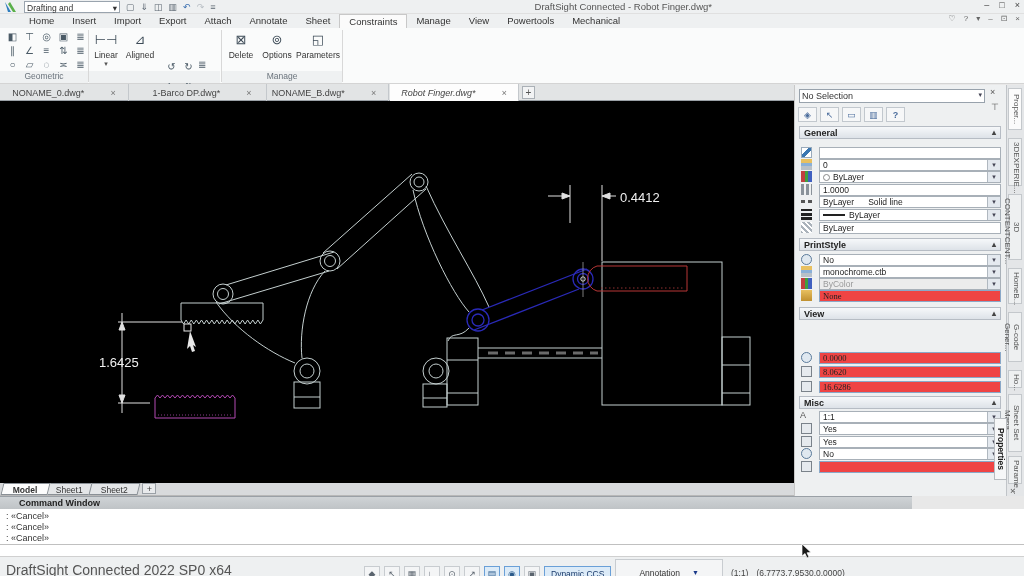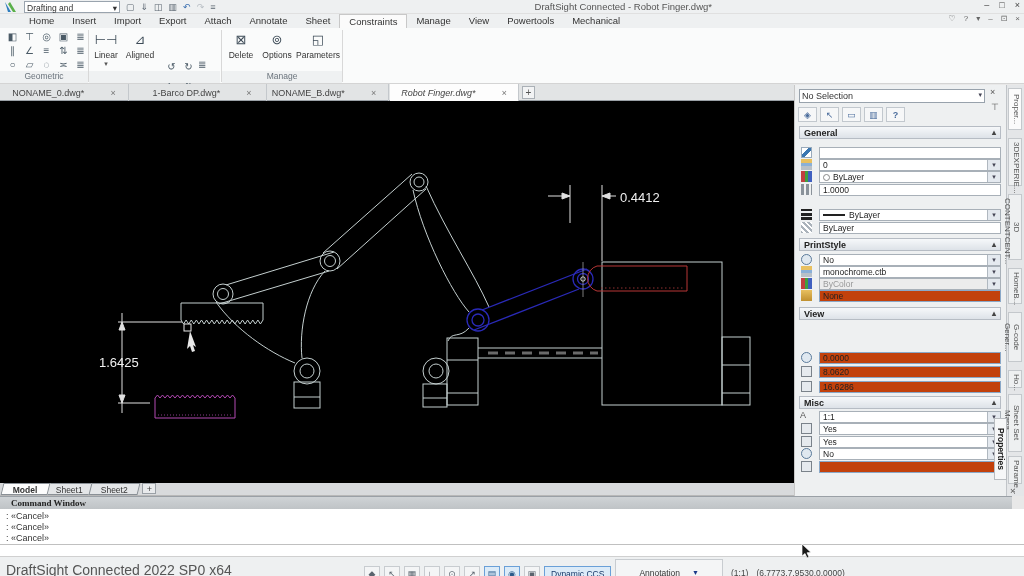--- a/index.html
+++ b/index.html
@@ -57,21 +57,21 @@
             padding:1px 4px; display:flex; justify-content:space-between; }
   .sechdr .car { font-size:8px; color:#444; }
   .prow { position:absolute; left:4px; width:202px; height:12px; }
   .pic { position:absolute; left:2px; top:0; width:11px; height:11px; }
   .pfield { position:absolute; left:20px; top:0; width:182px; height:12px; background:#fff;
             border:1px solid #a8b0b8; font-size:8.5px; color:#222; padding:0 3px; line-height:11px;
             white-space:nowrap; overflow:hidden; }
   .pfield.dd::after { content:"▾"; position:absolute; right:0; top:0; width:12px; height:10px;
             background:#e4e9ef; border-left:1px solid #b0b8c0; font-size:7px; color:#445;
             text-align:center; line-height:10px; }
-  .pfield.blue { background:#c2410c; border-color:#8aa8c8; }
+  .pfield.blue { background:#ef4444; border-color:#8aa8c8;font-family:Liberation Serif, serif; }
   .pfield.dis { background:#ececec; color:#999; }
   .swatch { display:inline-block; width:7px; height:7px; border:1px solid #888; border-radius:50%;
             background:#fff; margin-right:3px; vertical-align:-1px; }
   .lwline { display:inline-block; width:22px; height:2px; background:#222; margin-right:4px; vertical-align:2px; }
   
   .i-link  { background:linear-gradient(135deg,#fff 35%,#3a76b0 35%,#3a76b0 65%,#fff 65%); border:1px solid #9ab; }
   .i-layer { background:linear-gradient(#e8c060 33%,#8ab0d8 33%,#8ab0d8 66%,#b8c0c8 66%); }
   .i-color { background:linear-gradient(90deg,#c04040 33%,#40a040 33%,#40a040 66%,#4060c0 66%); }
   .i-lscale{ background:repeating-linear-gradient(90deg,#8a929a 0 3px,#eef0f1 3px 5px); }
   .i-lstyle{ background:repeating-linear-gradient(90deg,#555 0 4px,#eef0f1 4px 7px); height:3px !important; top:4px !important; }
@@ -93,22 +93,22 @@
   
   #modeltabs { left:0; top:483px; width:794px; height:13px; background:#d8dadc; border-bottom:1px solid #b8b8b8;
                display:flex; align-items:flex-start; padding-left:2px; }
   .mtab { height:12px; font-size:8.5px; color:#333; padding:1px 10px; border:1px solid #8a9096;
           transform:skewX(-14deg); background:#e4e6e8; margin-right:-4px; }
   .mtab > span { display:inline-block; transform:skewX(14deg); }
   .mtab.active { background:#fdfdfd; font-weight:bold; z-index:2; }
   .mplus { height:11px; width:14px; margin-left:8px; border:1px solid #9aa0a6; background:#e8eaec;
            font-size:9px; text-align:center; line-height:10px; color:#444; }
   
-  #cmdhdr { left:0; top:496px; width:1012px; height:13px; background:linear-gradient(#cfd3d6,#bfc3c6);
-            border-top:1px solid #9aa0a6; font-size:9px; font-weight:bold; color:#222; padding:1px 11px;font-family:Liberation Serif, serif; }
+  #cmdhdr { left:0; top:496px; width:912px; height:13px; background:linear-gradient(#cfd3d6,#bfc3c6);
+            border-top:1px solid #9aa0a6; font-size:9px; font-weight:bold; color:#222; padding:1px 19px; }
   #cmdbody { left:0; top:509px; width:1024px; height:36px; background:#fff; border-bottom:1px solid #c0c0c0;
              font-size:9px; color:#333; padding:2px 6px; line-height:11px; }
   #cmdinput { left:0; top:545px; width:1024px; height:11px; background:#fff; border:none; outline:none;
               font-size:9px; color:#333; padding:0 6px; }
   
   #statusbar { left:0; top:556px; width:1024px; height:20px; background:#eef0f1; border-top:1px solid #d0d0d0; }
   #sb-app { left:6px; top:5px; font-size:14px; color:#555; }
   #sb-center { left:364px; top:2px; display:flex; align-items:center; gap:4px; }
   .sbi { width:16px; height:15px; border:1px solid #c8ccd0; background:#f4f5f6; font-size:9px; color:#5a646e;
          text-align:center; line-height:14px; }
@@ -382,20 +382,24 @@
     <div class="pfield dd">0</div>
   </div>
   <div class="prow" style="top:86px;">
     <span class="pic i-color"></span>
     <div class="pfield dd"><span class="swatch"></span><span>ByLayer</span></div>
   </div>
   <div class="prow" style="top:99px;">
     <span class="pic i-lscale"></span>
     <div class="pfield">1.0000</div>
   </div>
+  <div class="prow" style="top:111px;">
+    <span class="pic i-lstyle"></span>
+    <div class="pfield dd"><span>ByLayer</span><span style="margin-left:14px;">Solid line</span></div>
+  </div>
   <div class="prow" style="top:124px;">
     <span class="pic i-lwt"></span>
     <div class="pfield dd"><span class="lwline"></span><span>ByLayer</span></div>
   </div>
   <div class="prow" style="top:137px;">
     <span class="pic i-transp"></span>
     <div class="pfield">ByLayer</div>
   </div>
 
   <div class="sechdr" style="top:153px;">

